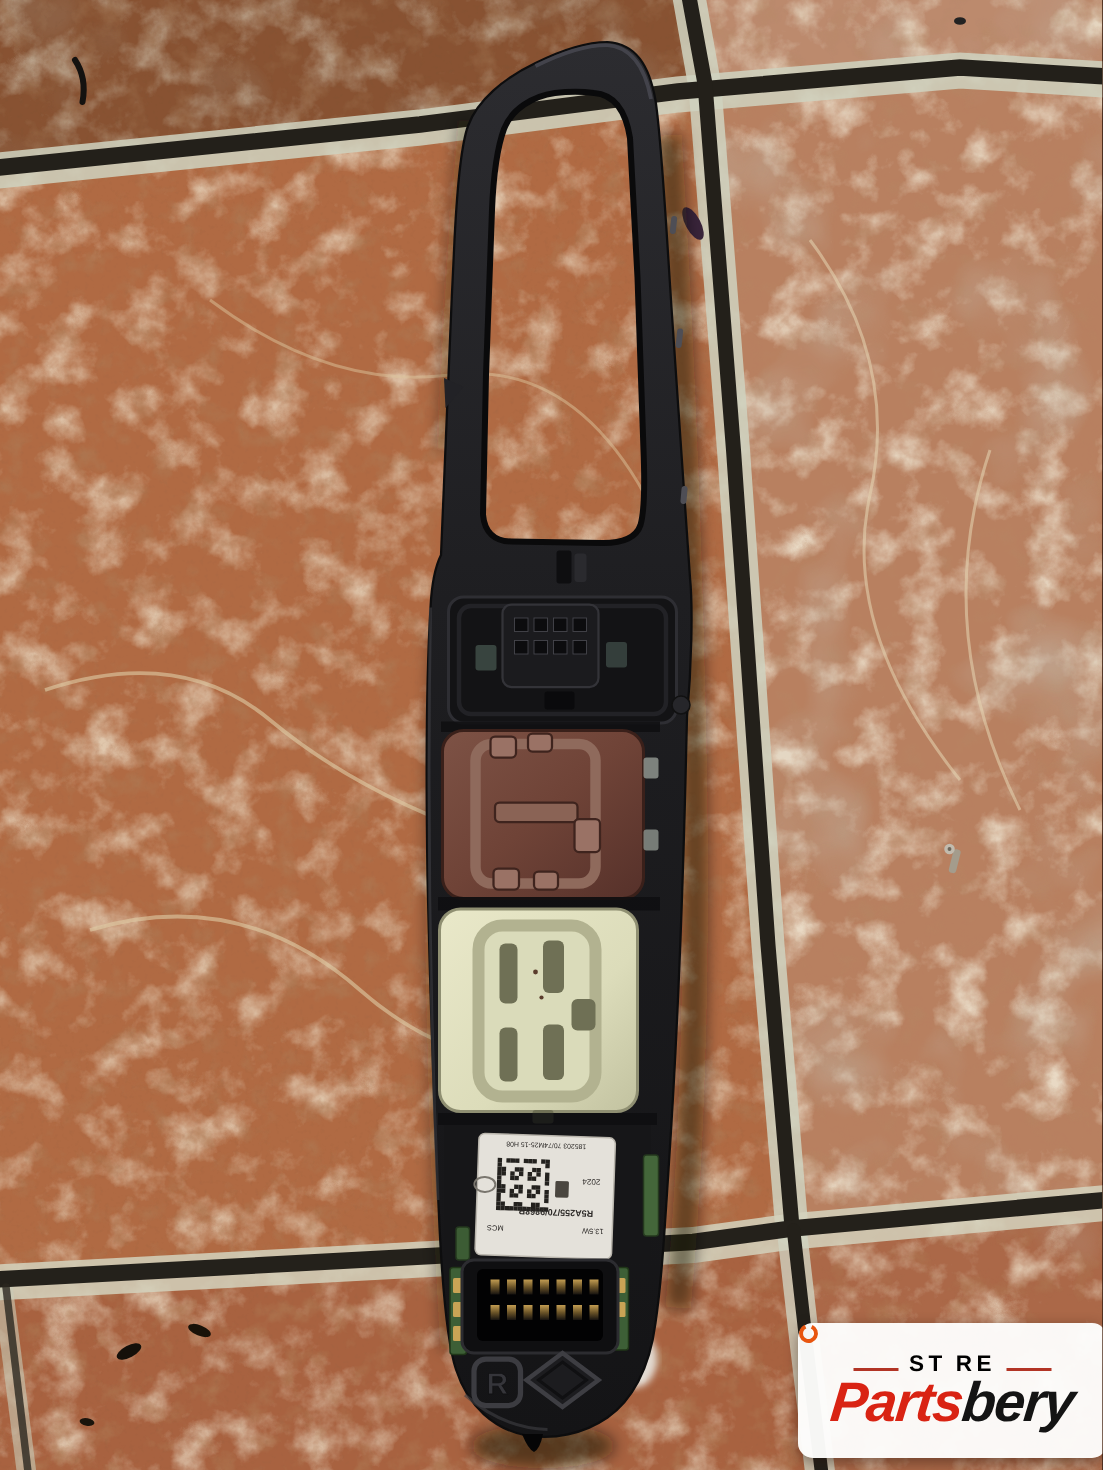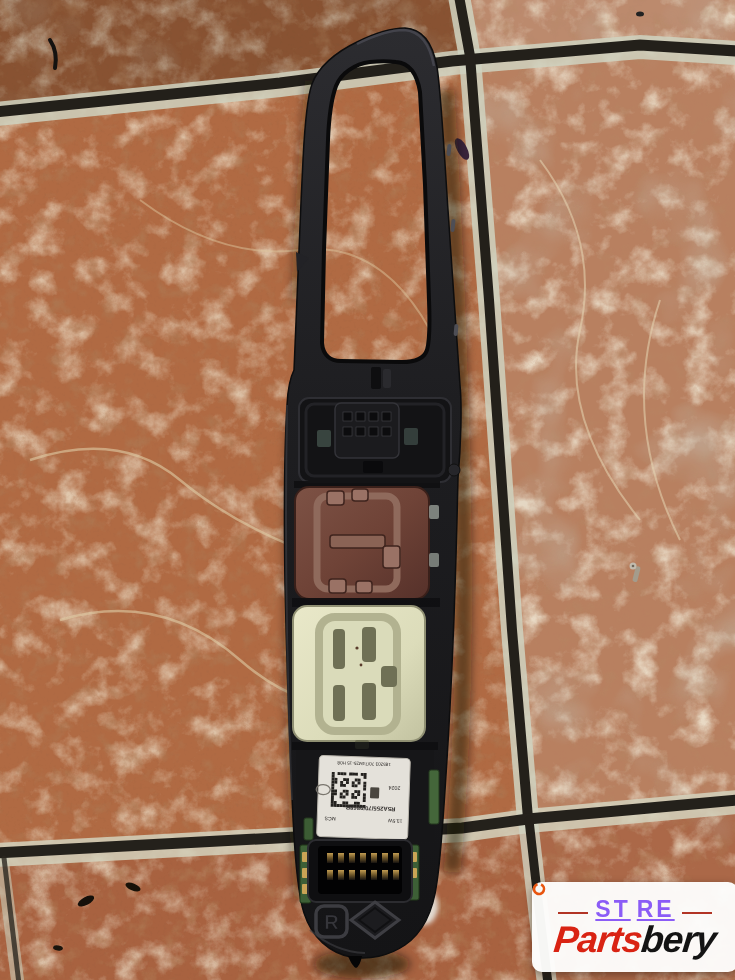--- a/index.html
+++ b/index.html
@@ -4,22 +4,22 @@
 <style>
   html,body{margin:0;padding:0;background:#000;}
   .stage{position:relative;width:735px;height:980px;overflow:hidden;background:#a86540;
          font-family:"Liberation Sans",sans-serif;}
   .stage svg{position:absolute;left:0;top:0;display:block;}
   
   .logo{position:absolute;right:-3px;bottom:8px;width:202px;height:84px;background:rgba(253,253,252,.97);
         border-radius:10px;box-shadow:0 3px 9px rgba(40,20,10,.45);display:flex;flex-direction:column;
         align-items:center;justify-content:center;padding:3px 2px;}
   .store-row{display:flex;align-items:center;gap:7px;}
-  .store-txt{font-family:"Liberation Sans",sans-serif;font-weight:bold;font-size:23px;
-             letter-spacing:3px;color:#8b5cf6;display:flex;align-items:center;gap:2px;text-decoration:underline;}
+  .store-txt{font-family:"Liberation Sans",sans-serif;font-weight:bold;font-size:15px;
+             letter-spacing:3px;color:#000000;display:flex;align-items:center;gap:2px;}
   .rline{width:30px;height:2px;background:#b23425;margin-top:6px;}
   .o-ring{display:inline-block;margin:0 1px;}
   .brand-row{font-family:"Liberation Sans",sans-serif;font-style:italic;font-weight:bold;
              font-size:37px;line-height:.95;letter-spacing:-1px;transform:skewX(-6deg);margin-top:-1px;}
   .brand-red{color:#d92313;}
   .brand-black{color:#141414;}
   .lbl-txt{font-family:"Liberation Sans",sans-serif;fill:#2d2a28;}
 </style>
 </head>
 <body>

